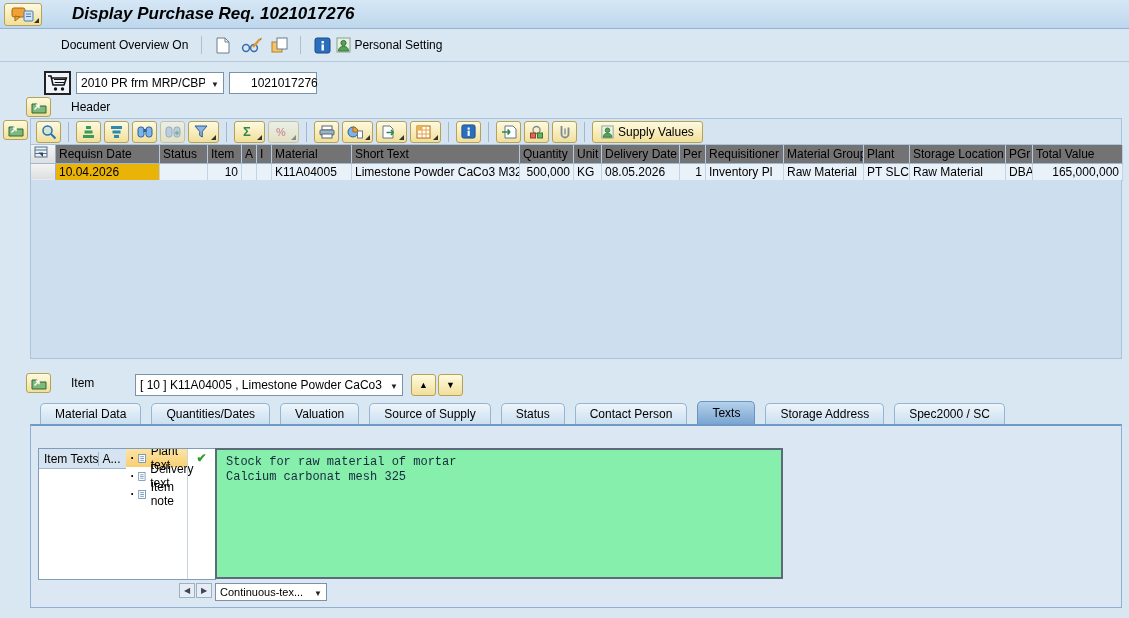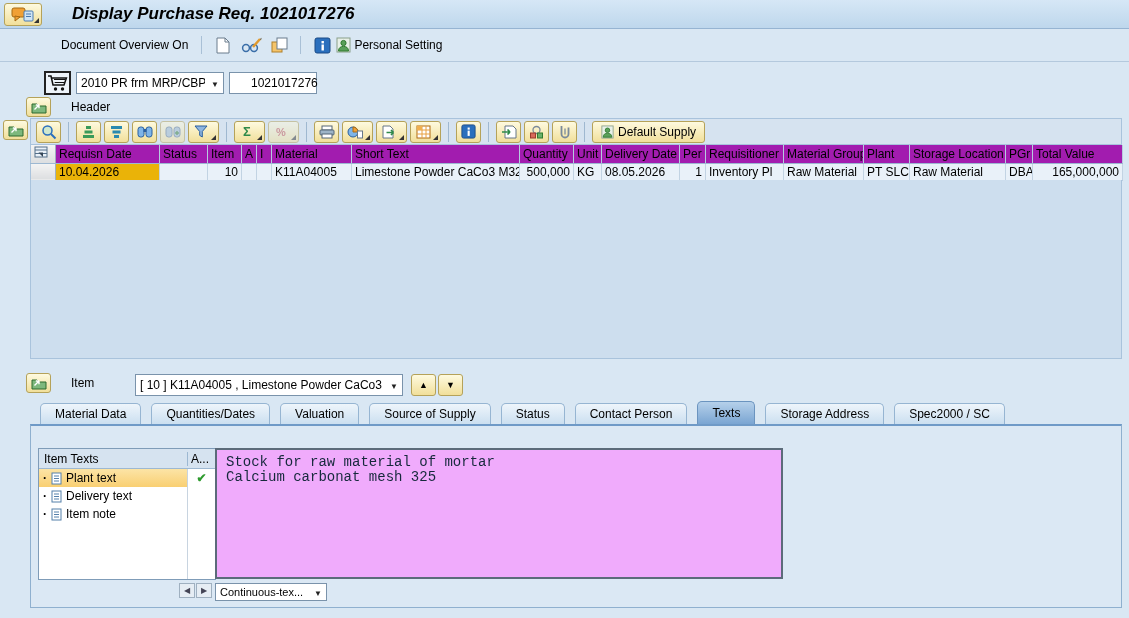--- a/index.html
+++ b/index.html
@@ -77,21 +77,21 @@
     height:22px; background:linear-gradient(#fefadf,#f1df9a); border:1px solid #b5a259; border-radius:3px;
     display:flex; align-items:center; gap:4px; padding:0 8px; cursor:pointer; white-space:nowrap;
   }
   
   .grid-table{
     position:absolute; left:30px; top:145px; width:1092px;
     border-collapse:collapse; table-layout:fixed;
     border-left:1px solid #a9c3dc; border-right:1px solid #a9c3dc;
   }
   .grid-table th{
-    height:18px; background:#a21caf; font-weight:normal; text-align:left;
+    height:18px; background:#737373; font-weight:normal; text-align:left;
     border-right:1px solid #b6cbdf; border-bottom:1px solid #9db8d2;
     padding:0 3px; white-space:nowrap; overflow:hidden; cursor:pointer;
   }
   .grid-table td{
     height:17px; background:#e9f1f9;
     border-right:1px solid #c2d3e3; border-bottom:1px solid #b6cbdf;
     padding:0 3px; white-space:nowrap; overflow:hidden; cursor:pointer;
   }
   .grid-table .selcell{ background:linear-gradient(#f4f4f4,#dcdee0); border-right:1px solid #9fb0c0; }
   .grid-table td.focus{ background:#eab308; }
@@ -119,21 +119,21 @@
     height:23px; padding-top:4px; background:linear-gradient(#b5d0ea,#7aa5d2);
     border-color:#6b94bf; position:relative; z-index:2;
   }
   .tab-panel{
     position:absolute; left:30px; top:424px; width:1092px; height:184px;
     background:#dbe8f4; border:1px solid #8fb0cf; border-top:2px solid #6f9ac7;
   }
   
   .text-list{
     position:absolute; left:7px; top:22px; width:178px; height:132px;
-    background:#fff; border:1px solid #7f9cb8; display:flex; flex-direction:column;
+    background:#fff; border:1px solid #7f9cb8; display:flex; flex-direction:row;
   }
   .list-header{
     height:20px; background:#d6e3f0; border-bottom:1px solid #9db8d2;
     display:flex; align-items:center; flex:none;
   }
   .list-header .lh-title{ flex:1; padding-left:5px; }
   .list-header .lh-a{ width:28px; border-left:1px solid #9db8d2; padding-left:3px; }
   .list-body{ position:relative; flex:1; overflow:hidden; }
   .a-divider{ position:absolute; right:27px; top:0; bottom:0; border-left:1px solid #c8d4e0; }
   .lrow{ display:flex; align-items:center; height:18px; cursor:pointer; }
@@ -143,22 +143,22 @@
   .lrow .lcheck{ width:27px; text-align:center; color:#2d9a2d; font-weight:bold; font-size:12px; }
   .hs-btn{
     position:absolute; width:16px; height:15px; top:157px;
     background:#e6edf4; border:1px solid #9fb0c0;
     display:flex; align-items:center; justify-content:center; cursor:pointer;
     font-size:8px; color:#445;
   }
   .hs-left::after{ content:"◀"; } .hs-right::after{ content:"▶"; }
   .editor{
     position:absolute; left:184px; top:22px; width:568px; height:131px;
-    background:#f0abfc; border:2px solid #5c6b7a;
-    font-family:"Liberation Mono", monospace; font-size:14px; line-height:15px;
+    background:#86efac; border:2px solid #5c6b7a;
+    font-family:"Liberation Mono", monospace; font-size:12px; line-height:15px;
     color:#16293c; padding:5px 9px; white-space:pre-wrap; cursor:text;
   }
   .format-dd{ position:absolute; left:184px; top:157px; width:112px; height:18px; font-size:11px; }
   label, .static{ cursor:default; }
 </style>
 </head>
 <body>
 
 <div class="screen">
 
@@ -355,21 +355,21 @@
         <path d="M6 3.5v6" stroke="#7a8a9a" stroke-width="1.3"></path>
       </svg>
     </div>
     <div class="gt-sep"></div>
     <div class="defvals-btn">
       <svg width="13" height="14" viewBox="0 0 15 16">
         <rect x="1" y="1" width="13" height="14" fill="#e8f0e8" stroke="#8aa08a"></rect>
         <circle cx="7.5" cy="6" r="2.6" fill="#5aa05a" stroke="#2f7a2f"></circle>
         <path d="M2.5 14c0-3.4 2.4-4.6 5-4.6s5 1.2 5 4.6z" fill="#5aa05a" stroke="#2f7a2f"></path>
       </svg>
-      <span>Default Supply</span>
+      <span>Supply Values</span>
     </div>
   </div>
 
   <table class="grid-table">
     <colgroup>
       <col style="width:25px">
         <col style="width:104px">
         <col style="width:48px">
         <col style="width:34px">
       <col style="width:15px">

